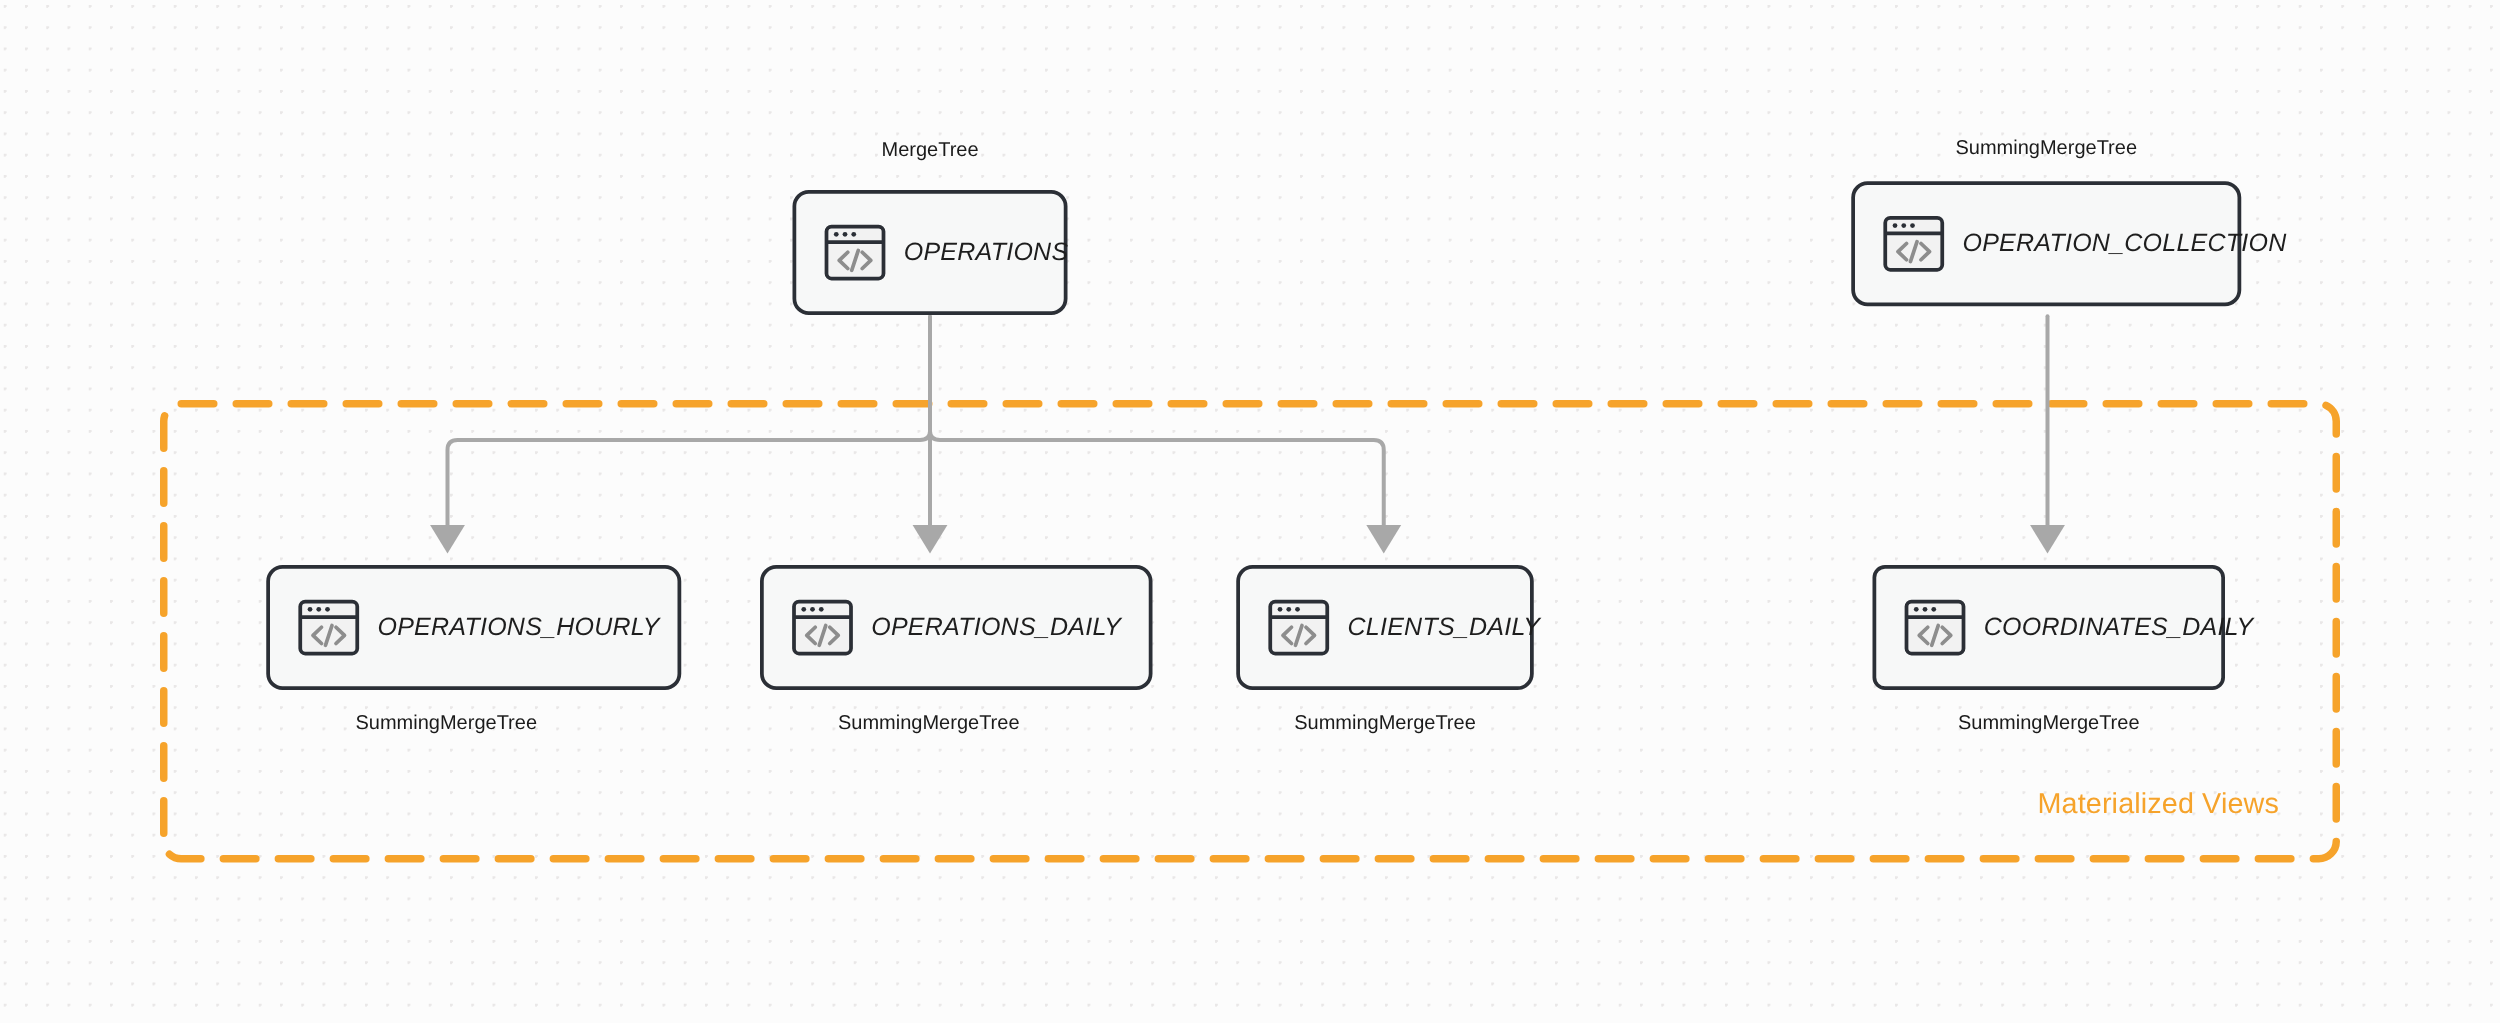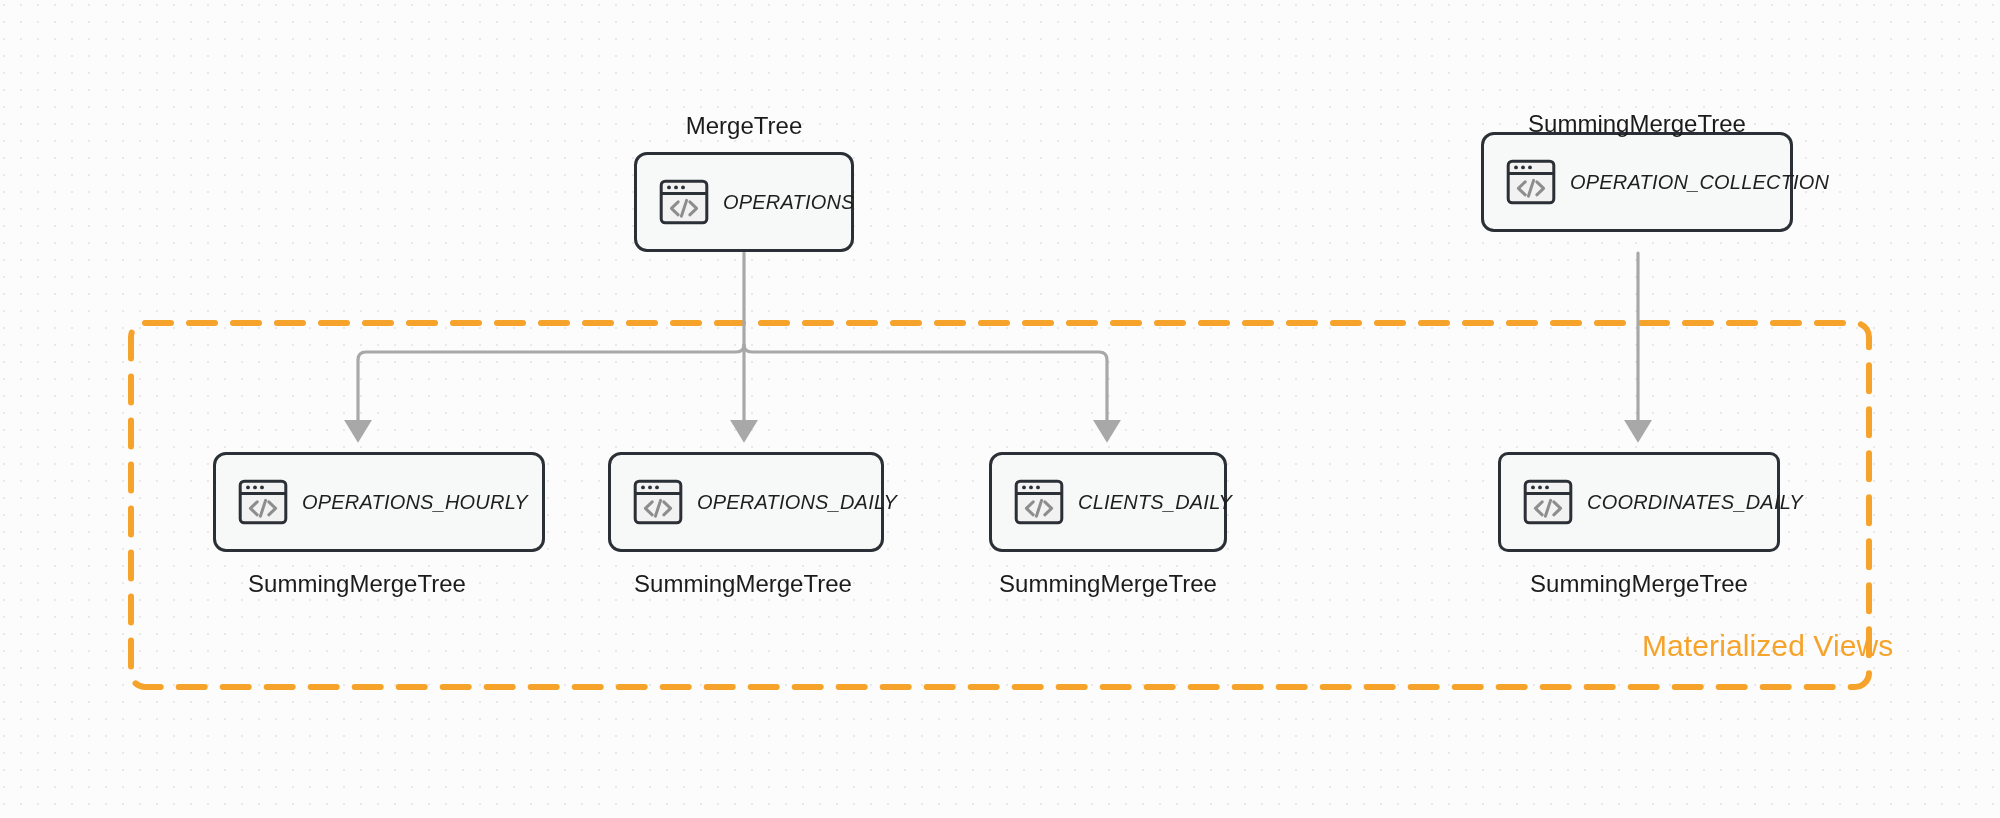--- a/index.html
+++ b/index.html
@@ -44,24 +44,23 @@
     background: transparent;
   }
   .group-box svg {
     display: block;
     width: 100%;
     height: 100%;
     overflow: visible;
   }
   .group-label {
     position: absolute;
-    font-size: 30px;
+    font-size: 23px;
     letter-spacing: 0.1px;
     white-space: nowrap;
-    margin-left: 12px;
   }
 
   
   .node {
     position: absolute;
     box-sizing: border-box;
     display: flex;
     align-items: center;
     background: #f7f8f8;
     border: 3px solid #2b2f36;
@@ -79,21 +78,21 @@
     font-size: 20px;
     font-style: italic;
     color: #1e1e1e;
     letter-spacing: 0.2px;
     white-space: nowrap;
   }
 
   
   .engine-label {
     position: absolute;
-    font-size: 24px;
+    font-size: 16px;
     color: #1b1b1b;
     white-space: nowrap;
     text-align: center;
   }
 </style>
 </head>
 <body>
 
 <div id="canvas">
 
@@ -132,21 +131,21 @@
         <circle cx="17" cy="8.4" r="1.9" fill="#2b2f36"></circle>
         <circle cx="24" cy="8.4" r="1.9" fill="#2b2f36"></circle>
         <path d="M19.2,22.8 L12.4,29.3 L19.2,35.8" fill="none" stroke="#8d8d8d" stroke-width="3" stroke-linecap="round" stroke-linejoin="round"></path>
         <path d="M30.8,22.8 L37.6,29.3 L30.8,35.8" fill="none" stroke="#8d8d8d" stroke-width="3" stroke-linecap="round" stroke-linejoin="round"></path>
         <path d="M27.6,21.4 L22.4,37.2" fill="none" stroke="#8d8d8d" stroke-width="3" stroke-linecap="round"></path>
       </svg>
     </span>
     <span class="node-title">OPERATIONS</span>
   </div>
 <div class="engine-label" style="left: 634px; width: 220px; color: rgb(27, 27, 27); top: 112px;">MergeTree</div>
-  <div class="node" style="left: 1481px; top: 132px; width: 312px; height: 100px; border-color: rgb(43, 47, 54); background: rgb(247, 248, 248);">
+  <div class="node" style="left: 1481px; top: 145px; width: 312px; height: 100px; border-color: rgb(43, 47, 54); background: rgb(247, 248, 248);">
     <span class="node-icon">
       <svg viewBox="0 0 50 46" xmlns="http://www.w3.org/2000/svg">
         <rect x="2.2" y="2.2" width="45.6" height="41.6" rx="4" ry="4" fill="#f2f2f2" stroke="#2b2f36" stroke-width="3"></rect>
         <path d="M2.2,14.6 H47.8" stroke="#2b2f36" stroke-width="3" fill="none"></path>
         <circle cx="10" cy="8.4" r="1.9" fill="#2b2f36"></circle>
         <circle cx="17" cy="8.4" r="1.9" fill="#2b2f36"></circle>
         <circle cx="24" cy="8.4" r="1.9" fill="#2b2f36"></circle>
         <path d="M19.2,22.8 L12.4,29.3 L19.2,35.8" fill="none" stroke="#8d8d8d" stroke-width="3" stroke-linecap="round" stroke-linejoin="round"></path>
         <path d="M30.8,22.8 L37.6,29.3 L30.8,35.8" fill="none" stroke="#8d8d8d" stroke-width="3" stroke-linecap="round" stroke-linejoin="round"></path>
         <path d="M27.6,21.4 L22.4,37.2" fill="none" stroke="#8d8d8d" stroke-width="3" stroke-linecap="round"></path>
@@ -164,21 +163,21 @@
         <circle cx="17" cy="8.4" r="1.9" fill="#2b2f36"></circle>
         <circle cx="24" cy="8.4" r="1.9" fill="#2b2f36"></circle>
         <path d="M19.2,22.8 L12.4,29.3 L19.2,35.8" fill="none" stroke="#8d8d8d" stroke-width="3" stroke-linecap="round" stroke-linejoin="round"></path>
         <path d="M30.8,22.8 L37.6,29.3 L30.8,35.8" fill="none" stroke="#8d8d8d" stroke-width="3" stroke-linecap="round" stroke-linejoin="round"></path>
         <path d="M27.6,21.4 L22.4,37.2" fill="none" stroke="#8d8d8d" stroke-width="3" stroke-linecap="round"></path>
       </svg>
     </span>
     <span class="node-title">OPERATIONS_HOURLY</span>
   </div>
 <div class="engine-label" style="left: 213px; width: 288px; color: rgb(27, 27, 27); top: 570px;">SummingMergeTree</div>
-  <div class="node" style="left: 608px; top: 452px; width: 276px; height: 100px; border-color: rgb(43, 47, 54); background: rgb(247, 248, 248);">
+  <div class="node" style="left: 608px; top: 452px; width: 314px; height: 100px; border-color: rgb(43, 47, 54); background: rgb(247, 248, 248);">
     <span class="node-icon">
       <svg viewBox="0 0 50 46" xmlns="http://www.w3.org/2000/svg">
         <rect x="2.2" y="2.2" width="45.6" height="41.6" rx="4" ry="4" fill="#f2f2f2" stroke="#2b2f36" stroke-width="3"></rect>
         <path d="M2.2,14.6 H47.8" stroke="#2b2f36" stroke-width="3" fill="none"></path>
         <circle cx="10" cy="8.4" r="1.9" fill="#2b2f36"></circle>
         <circle cx="17" cy="8.4" r="1.9" fill="#2b2f36"></circle>
         <circle cx="24" cy="8.4" r="1.9" fill="#2b2f36"></circle>
         <path d="M19.2,22.8 L12.4,29.3 L19.2,35.8" fill="none" stroke="#8d8d8d" stroke-width="3" stroke-linecap="round" stroke-linejoin="round"></path>
         <path d="M30.8,22.8 L37.6,29.3 L30.8,35.8" fill="none" stroke="#8d8d8d" stroke-width="3" stroke-linecap="round" stroke-linejoin="round"></path>
         <path d="M27.6,21.4 L22.4,37.2" fill="none" stroke="#8d8d8d" stroke-width="3" stroke-linecap="round"></path>

